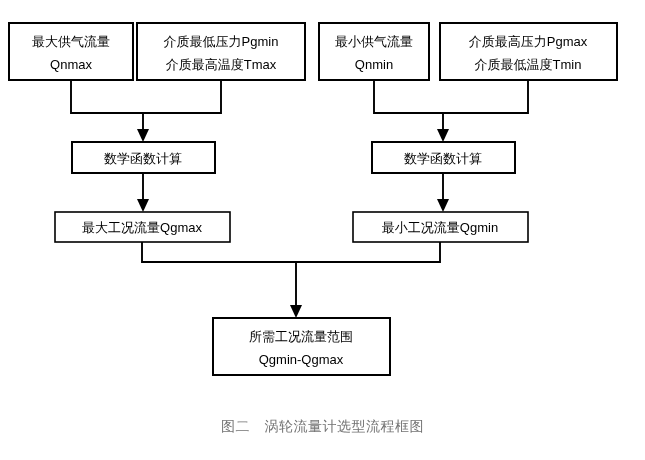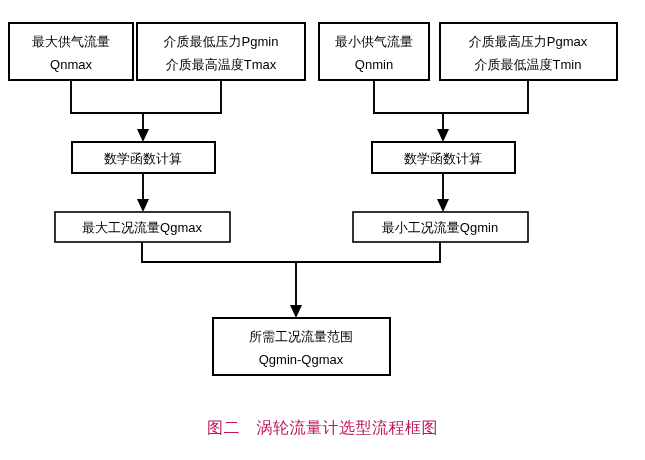--- a/index.html
+++ b/index.html
@@ -56,22 +56,22 @@
     dominant-baseline: alphabetic;
     white-space: pre;
   }
   .caption {
     position: absolute;
     left: 0;
     top: 418px;
     width: 645px;
     text-align: center;
     font-family: "Liberation Serif", "DejaVu Serif", serif;
-    font-size: 16px;
-    color: #be185d;
+    font-size: 14px;
+    color: #737373;
     letter-spacing: 0.5px;
   }
 </style>
 </head>
 <body>
 
 <div id="figure-root">
 
   <svg id="flowchart" viewBox="0 0 645 460">
 

